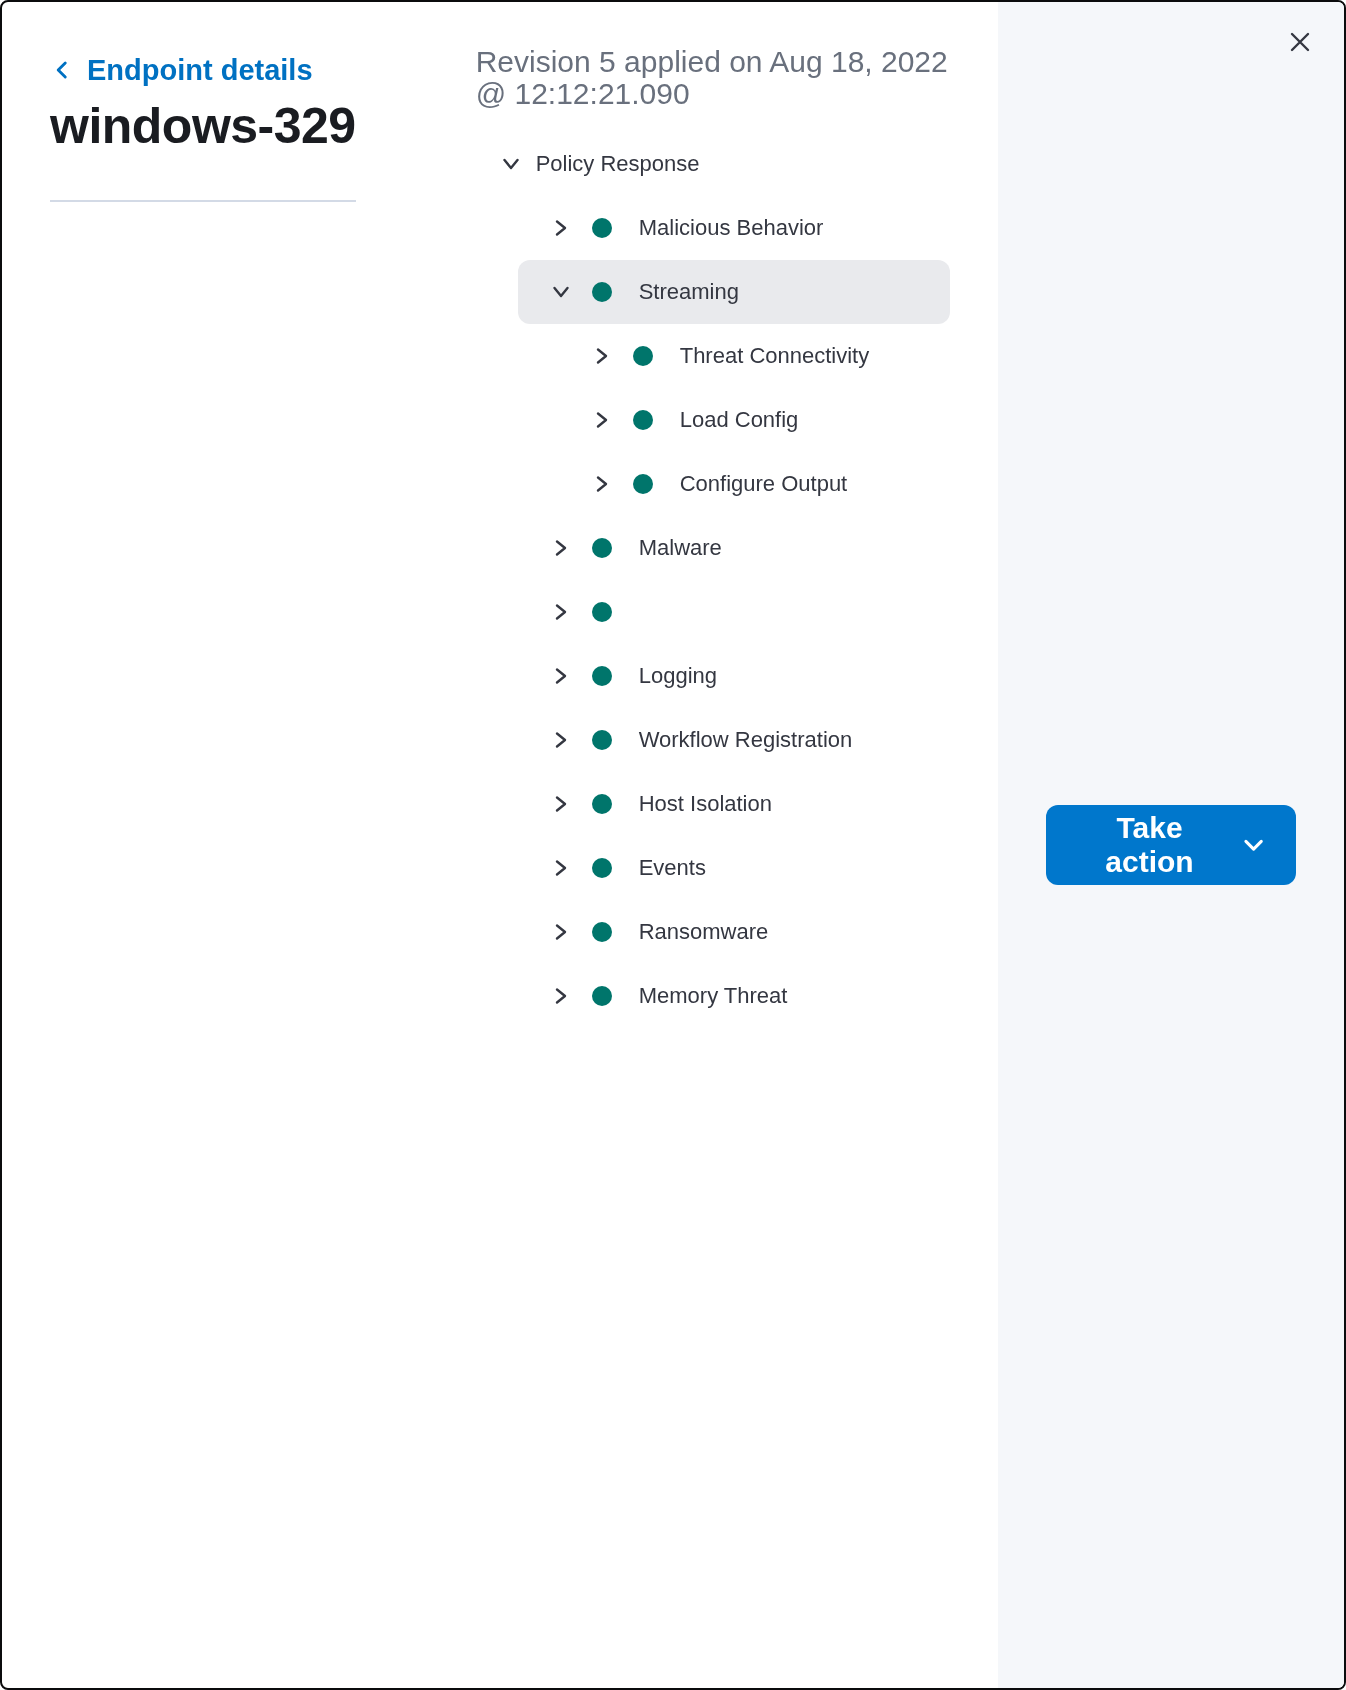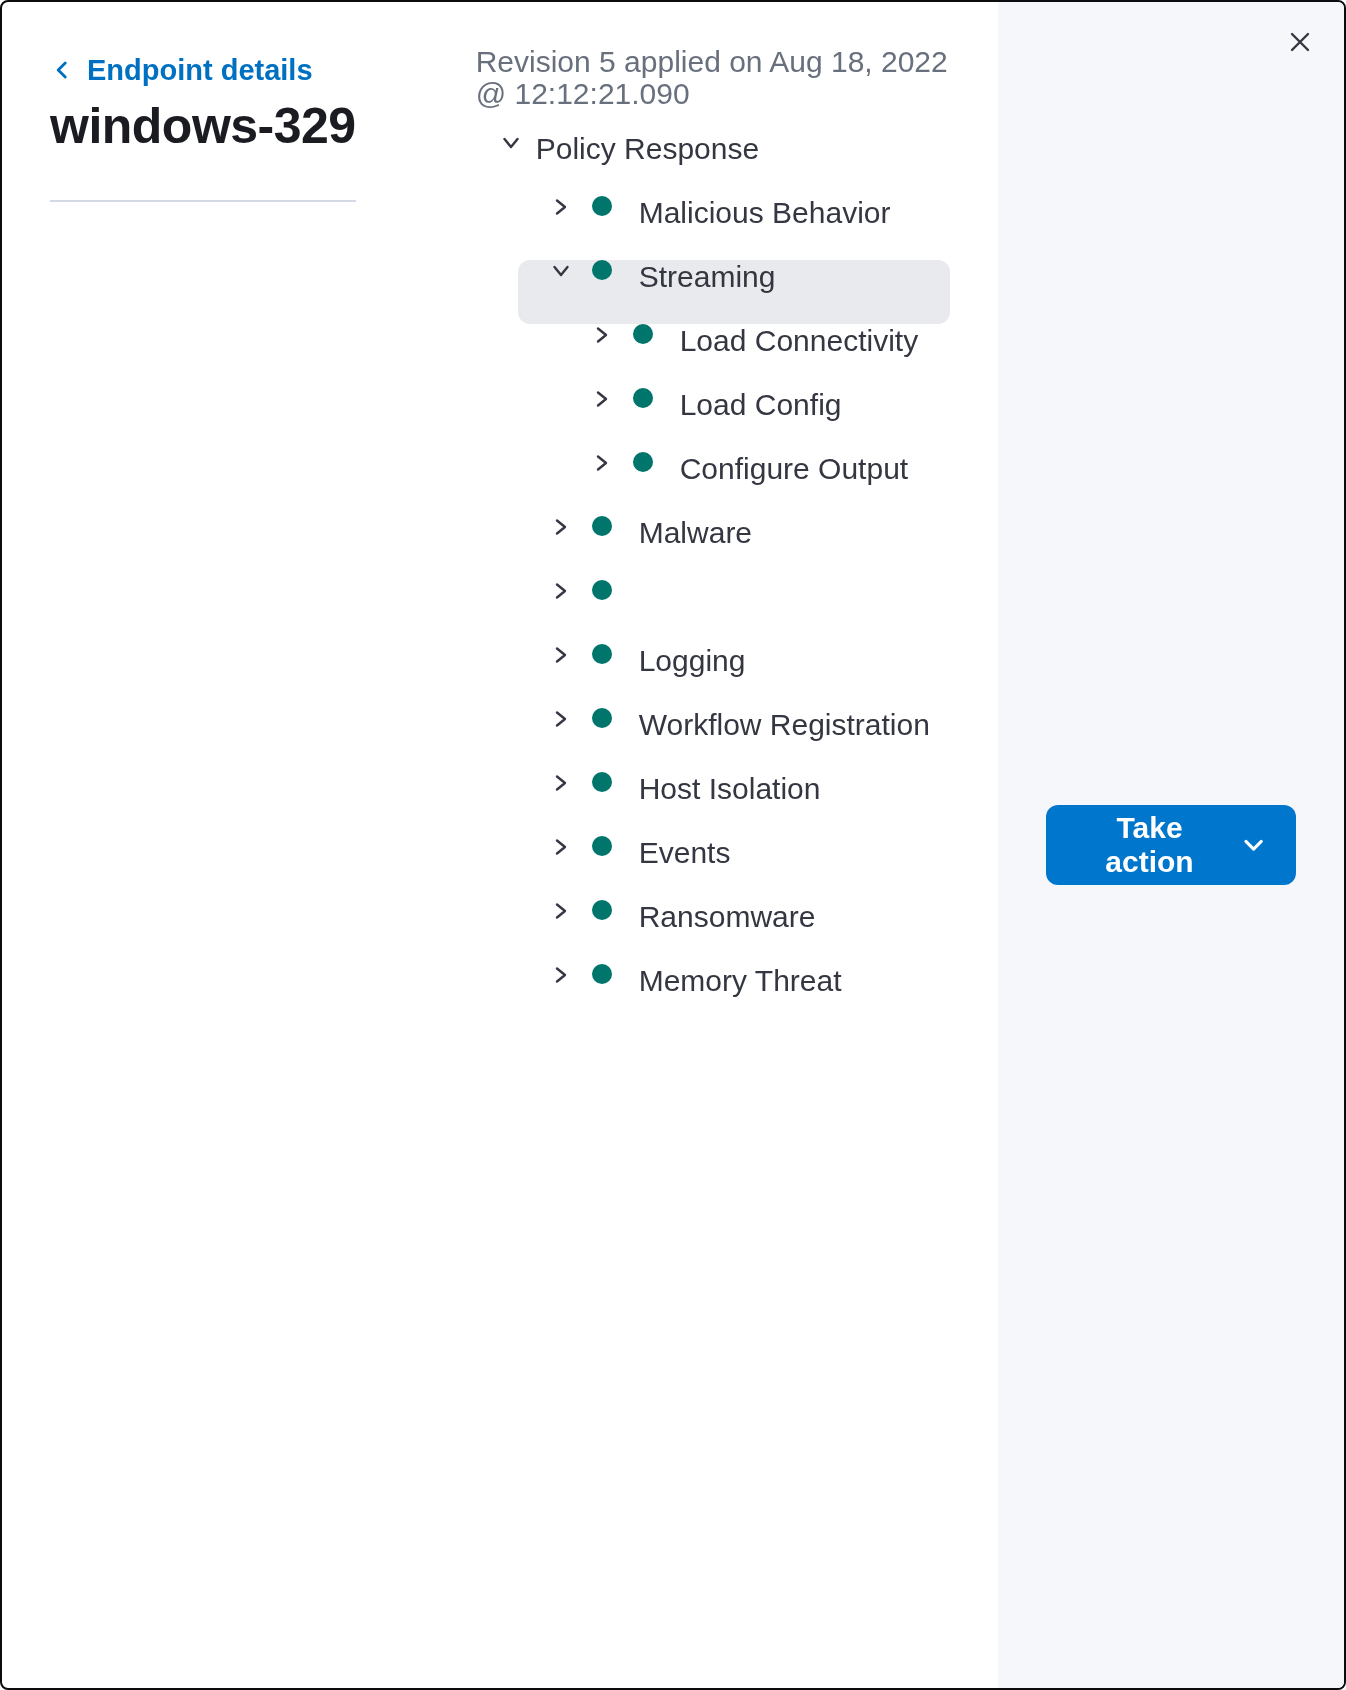--- a/index.html
+++ b/index.html
@@ -30,22 +30,22 @@
     background:transparent; border:none; cursor:pointer;
     display:flex; align-items:center; justify-content:center;
   }
 
   
   .flyout-body { flex:1 1 auto; padding:44px 48px 0 72px; overflow:hidden; }
   .revision-line { font-size:30px; line-height:32px; color:#69707D; }
 
   .policy-tree { margin-top:22px; }
   .tree-row {
-    height:64px; display:flex; 
-    border-radius:12px; cursor:pointer; font-size:30px; color:#343741;
+    height:64px; display:flex; align-items:center;
+    border-radius:12px; cursor:pointer; font-size:22px; color:#343741;
   }
   .tree-row .chevron { flex:0 0 auto; display:flex; width:22px; height:22px; align-items:center; justify-content:center; }
   .tree-row .chevron svg { display:block; transition:transform .1s; }
   .tree-row .chevron.expanded svg { transform:rotate(90deg); }
   .status-dot { flex:0 0 auto; width:20px; height:20px; border-radius:50%; background:#00756B; margin-left:20px; }
   .tree-label { margin-left:27px; white-space:nowrap; }
 
   .row-root { padding-left:24px; }
   .row-root .tree-label { margin-left:14px; }
   .level-1 { margin-left:42px; padding-left:32px; }
@@ -124,21 +124,21 @@
     <span class="status-dot"></span>
     <span class="tree-label">Streaming</span>
   </div>
           <div class="tree-row level-2">
     <span class="chevron">
       <svg width="22" height="22" viewBox="0 0 22 22" fill="none">
         <path d="M7 4.5 L15 11 L7 17.5" stroke="#343741" stroke-width="2.4" stroke-linecap="round" stroke-linejoin="round"></path>
       </svg>
     </span>
     <span class="status-dot"></span>
-    <span class="tree-label">Load Connectivity</span>
+    <span class="tree-label">Threat Connectivity</span>
   </div>
           <div class="tree-row level-2">
     <span class="chevron">
       <svg width="22" height="22" viewBox="0 0 22 22" fill="none">
         <path d="M7 4.5 L15 11 L7 17.5" stroke="#343741" stroke-width="2.4" stroke-linecap="round" stroke-linejoin="round"></path>
       </svg>
     </span>
     <span class="status-dot"></span>
     <span class="tree-label">Load Config</span>
   </div>

